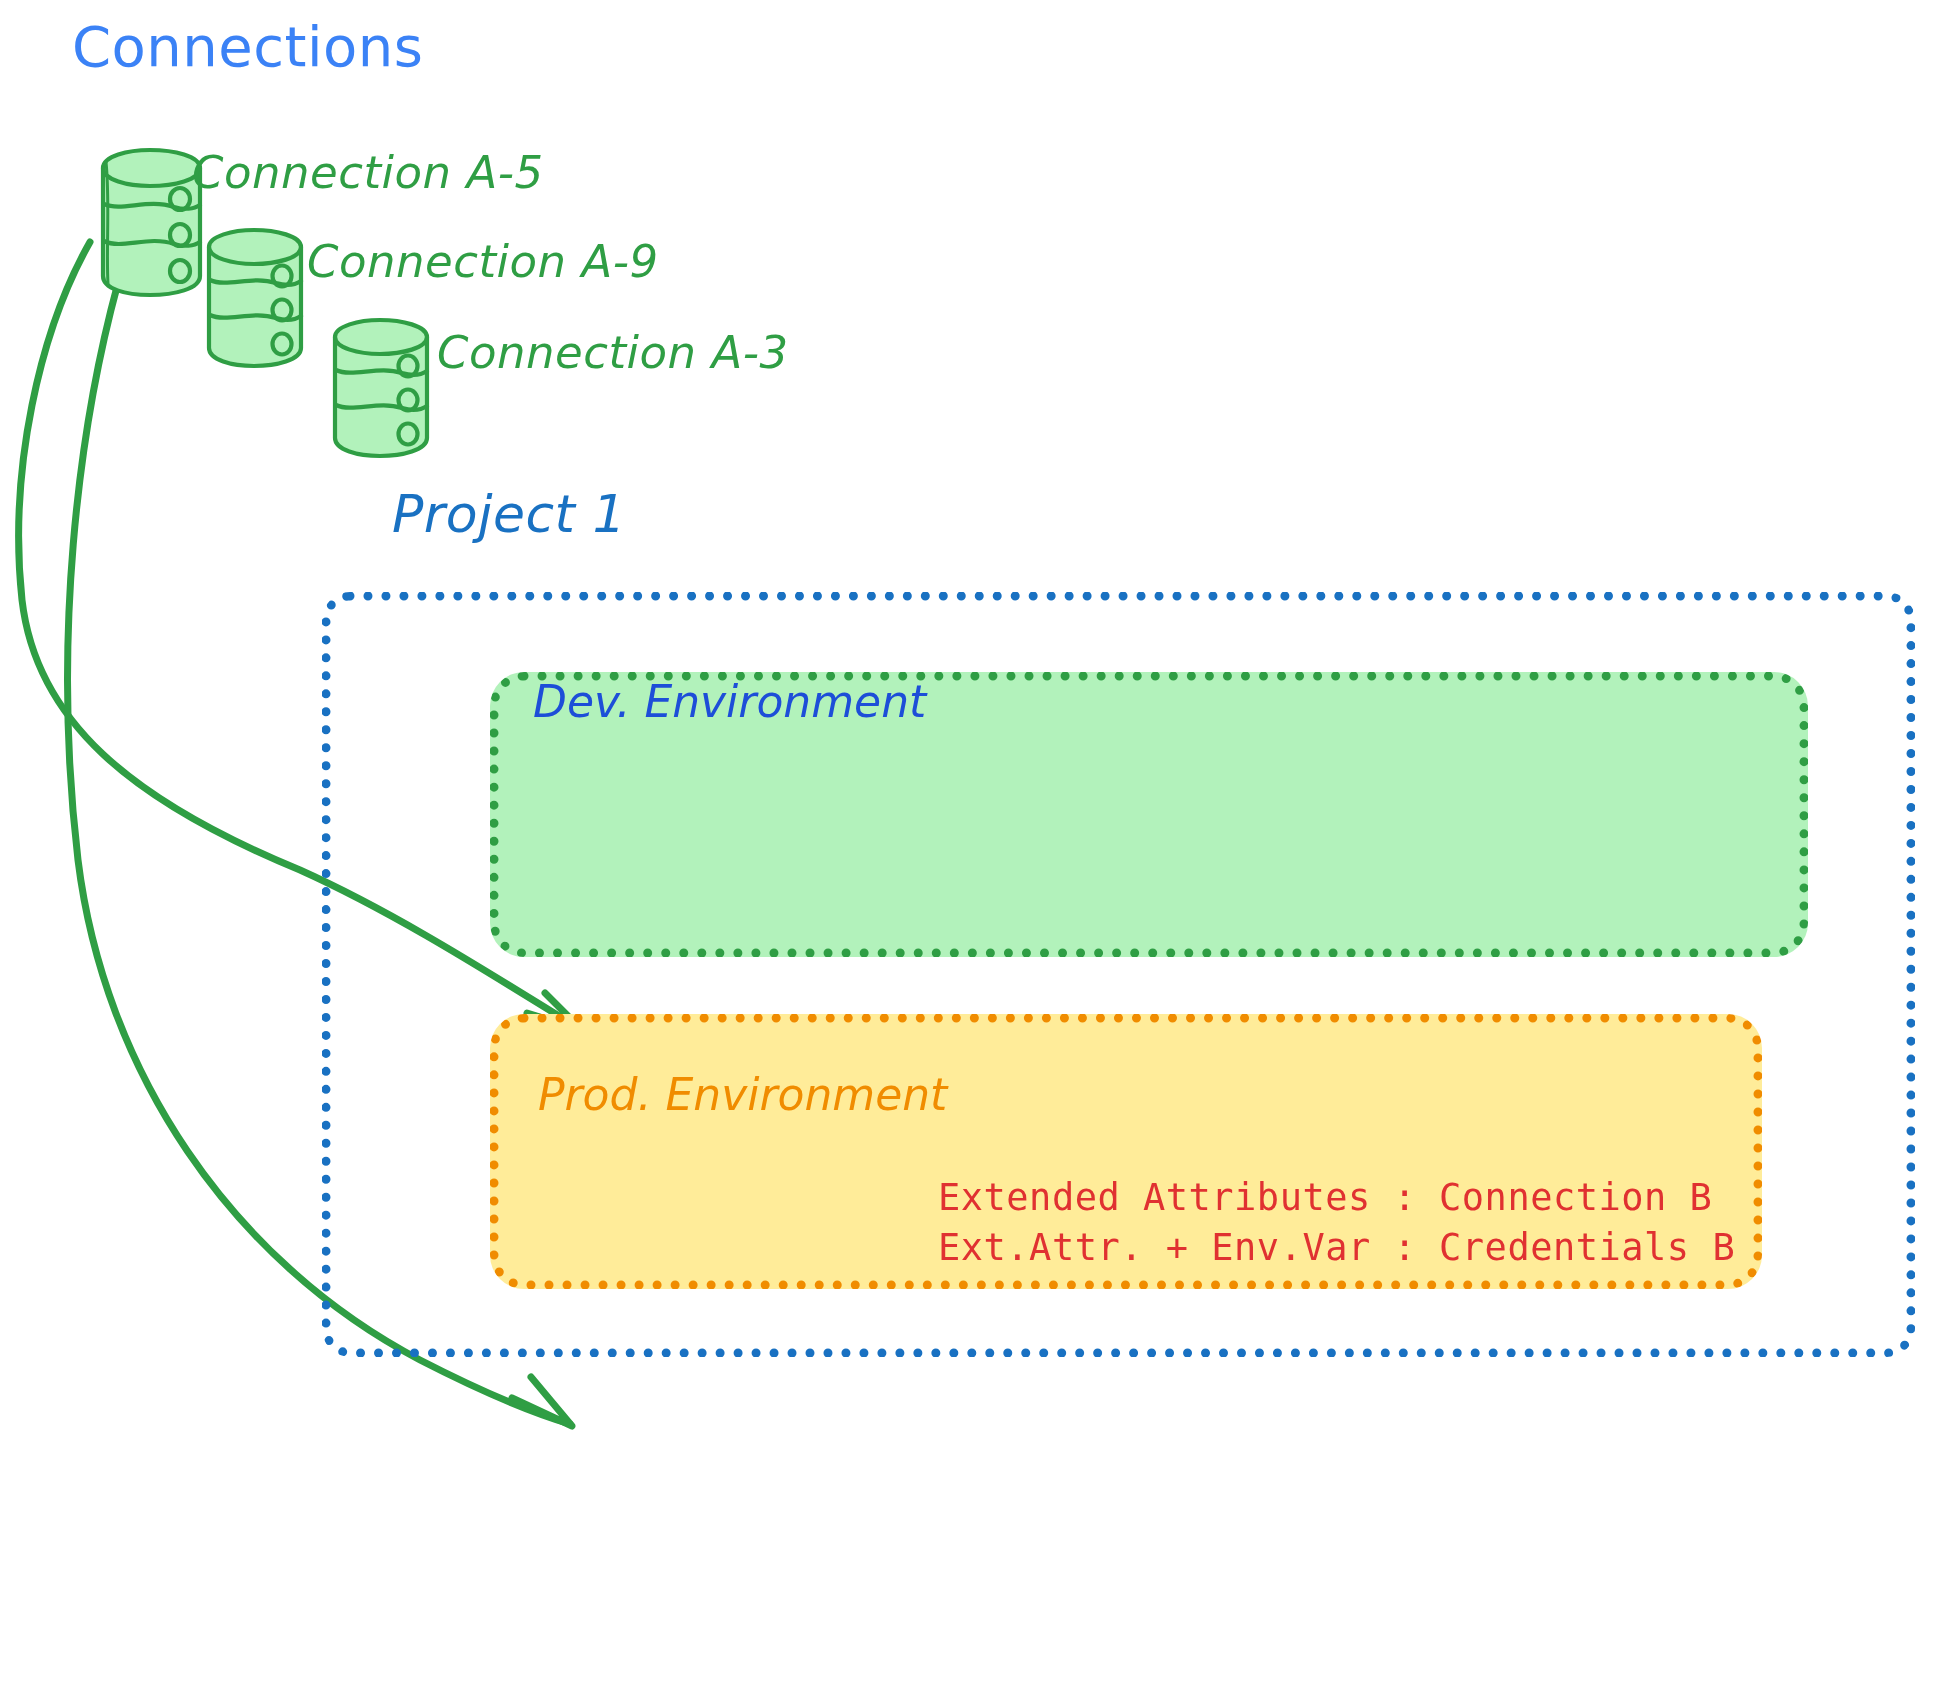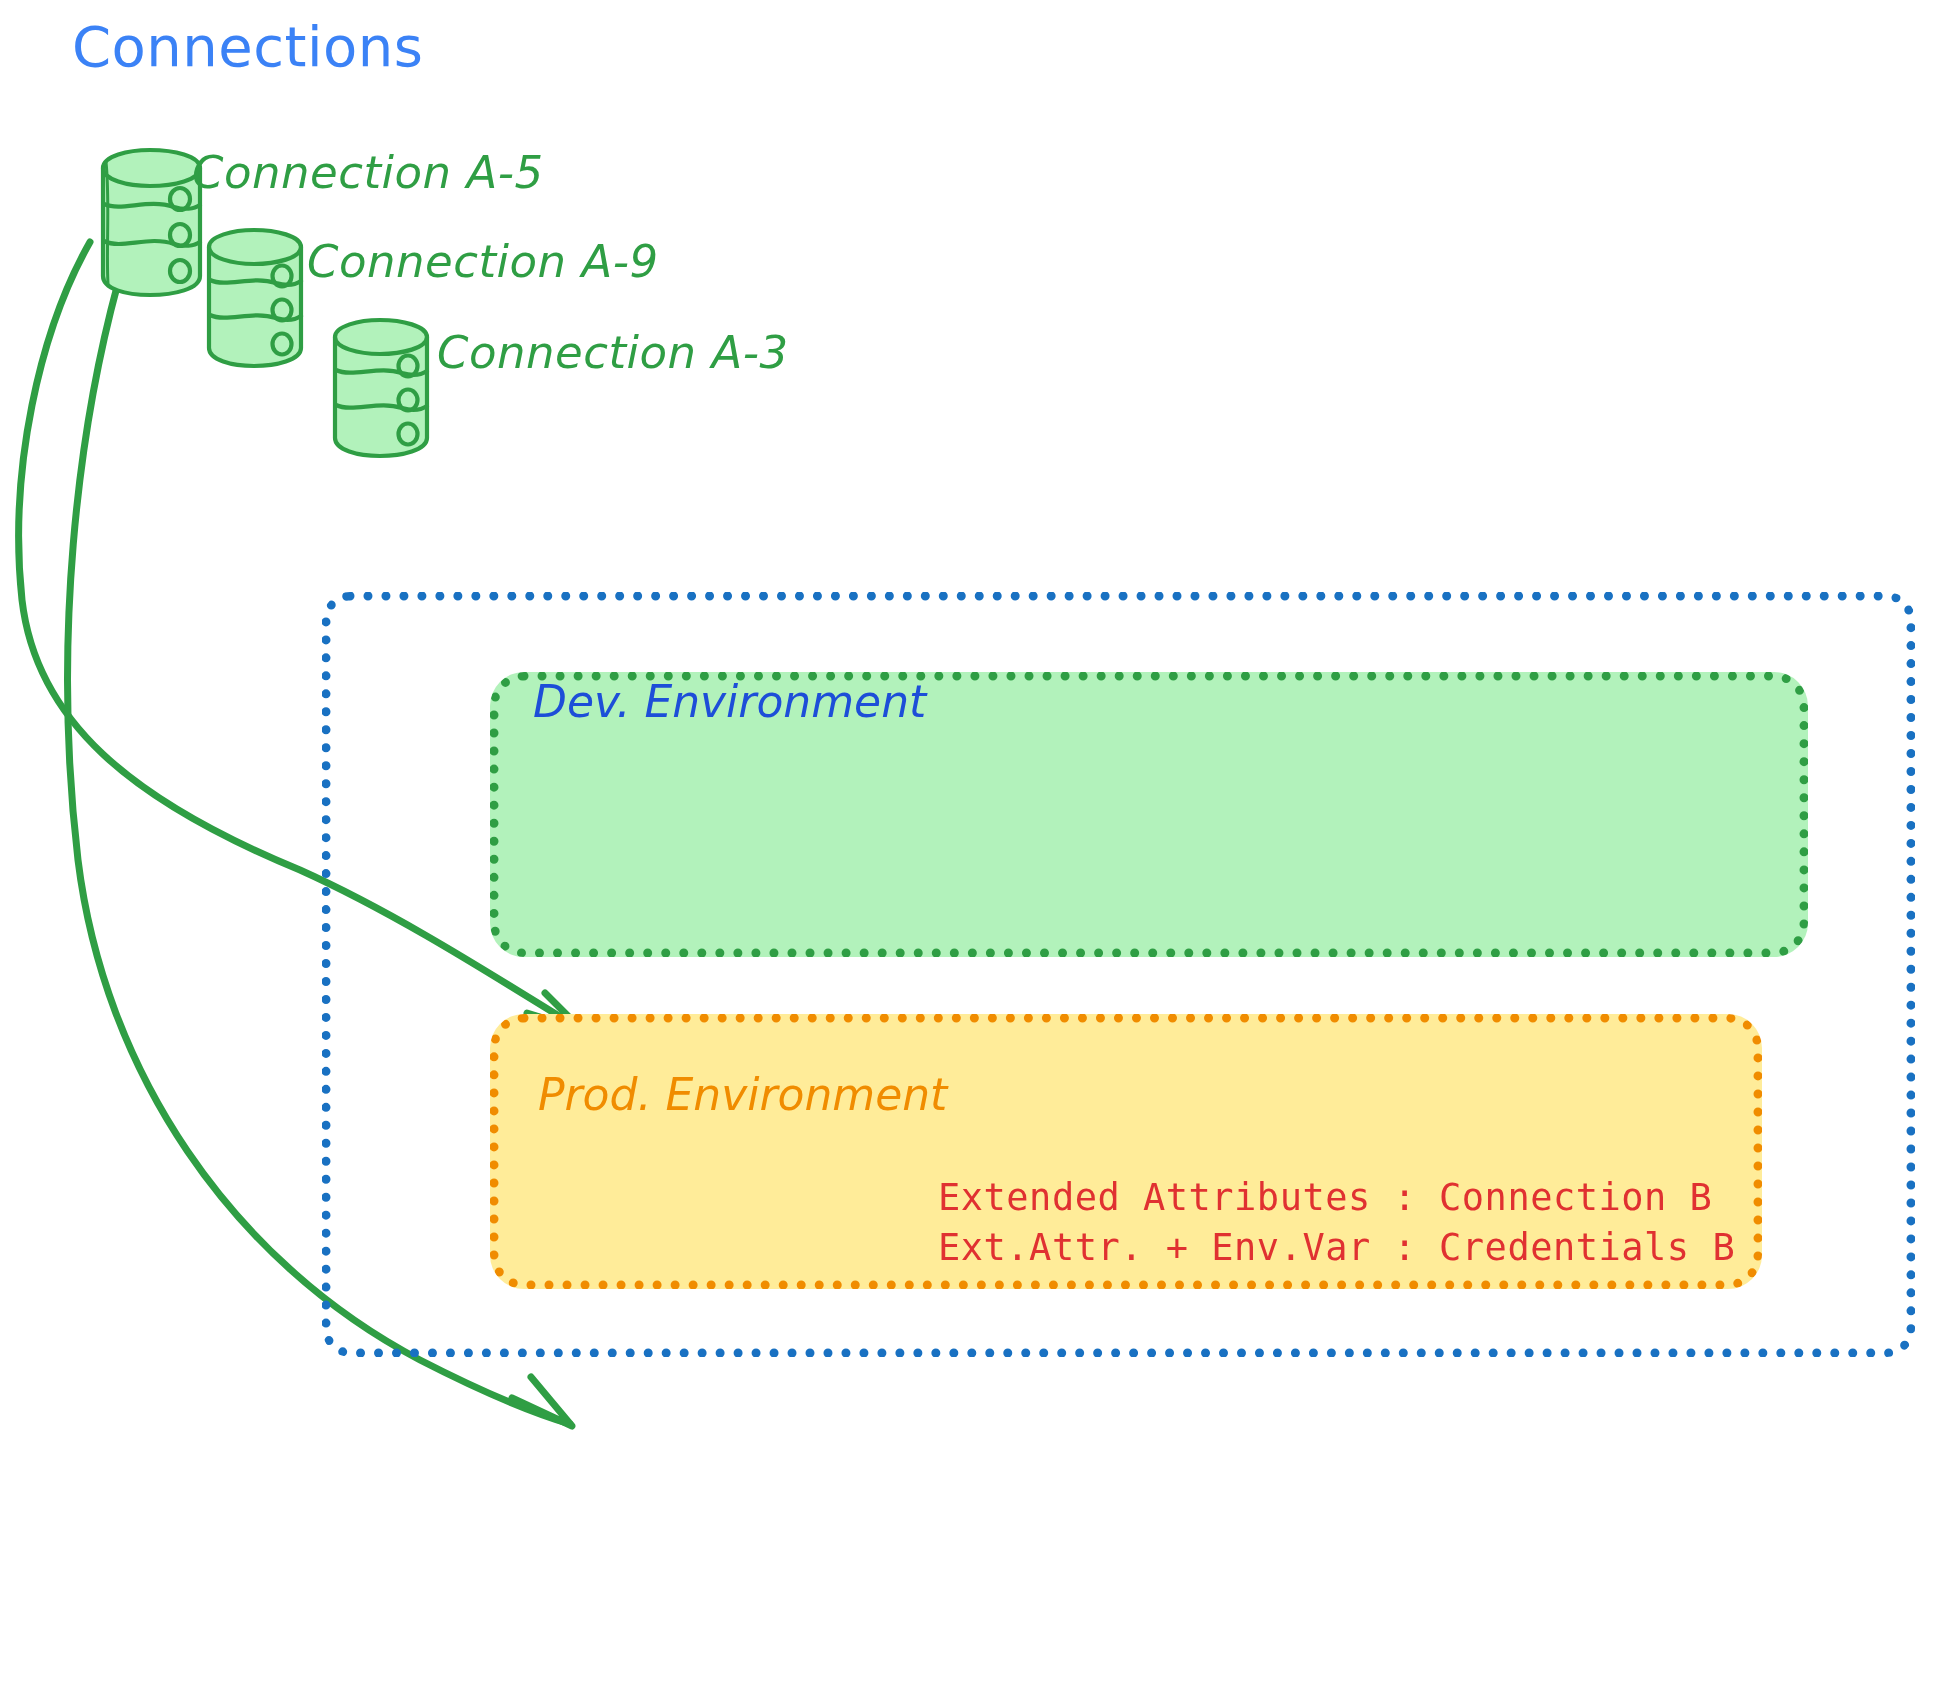--- a/index.html
+++ b/index.html
@@ -186,20 +186,21 @@
       <ellipse cx="86" cy="124" rx="9.5" ry="10.5" fill="none"></ellipse>
     </g>
   </svg>
 
   <div class="hand-text" id="title-connections">Connections</div>
 
   <div class="hand-text conn-label" id="conn-label-1">Connection A-5</div>
   <div class="hand-text conn-label" id="conn-label-2">Connection A-9</div>
   <div class="hand-text conn-label" id="conn-label-3">Connection A-3</div>
 
+  <div class="hand-text" id="title-project">Project 1</div>
 
   <div id="project-box"></div>
 
   <div class="env-box" id="dev-env-box"></div>
   <div class="env-title" id="dev-env-title">Dev. Environment</div>
   <div class="mono-line" id="dev-cred-line">User Credentials : Credentials A</div>
 
   <div class="env-box" id="prod-env-box"></div>
   <div class="env-title" id="prod-env-title">Prod. Environment</div>
   <div class="mono-line" id="prod-line-1">Extended Attributes : Connection B</div>

